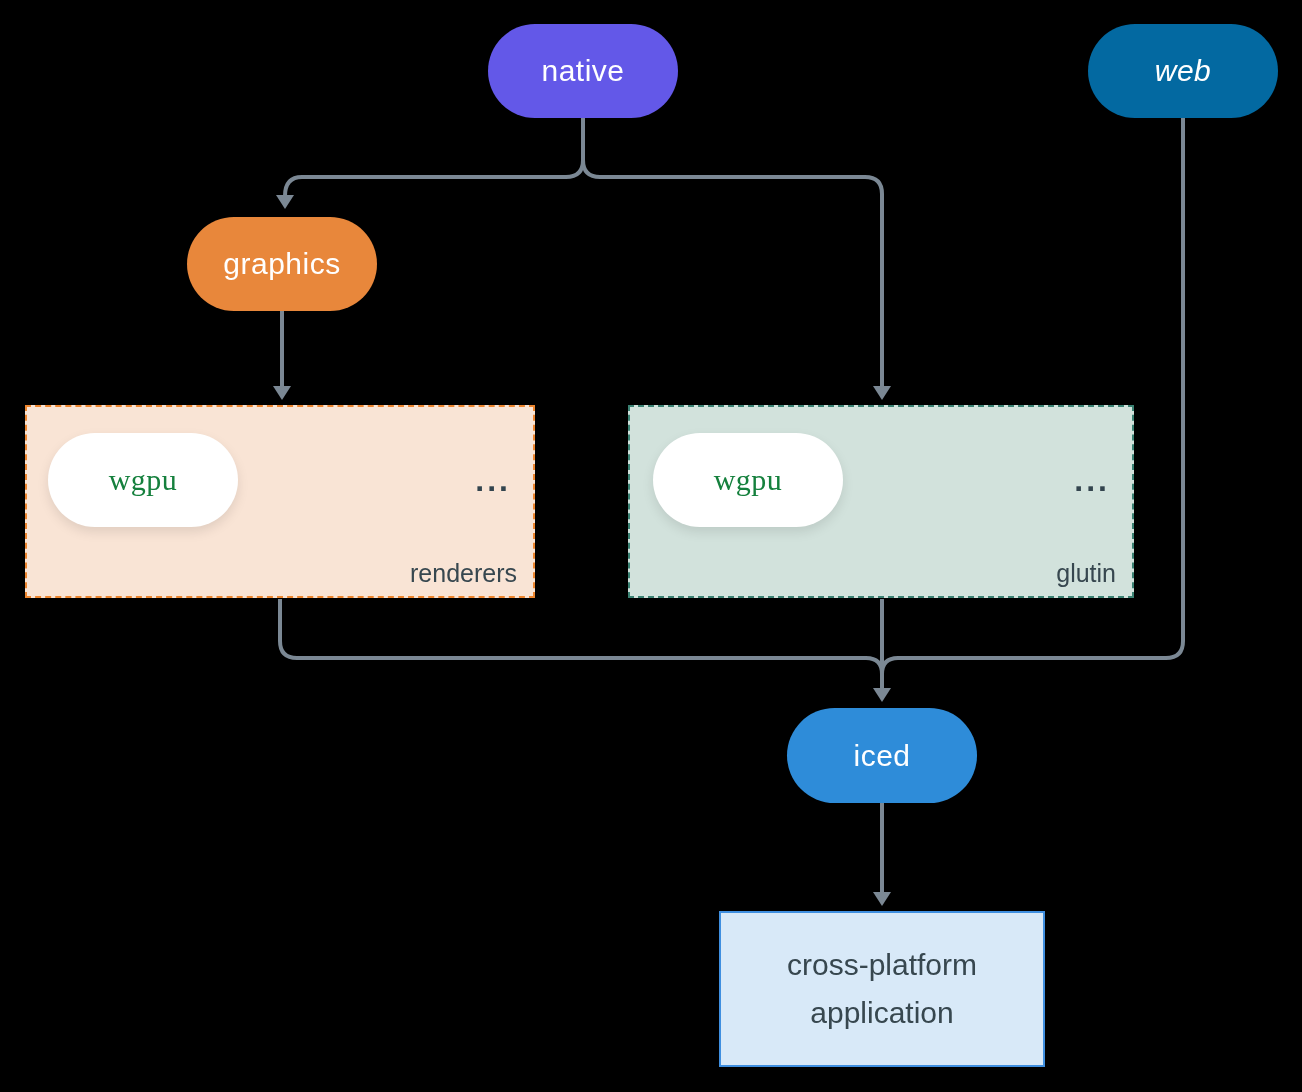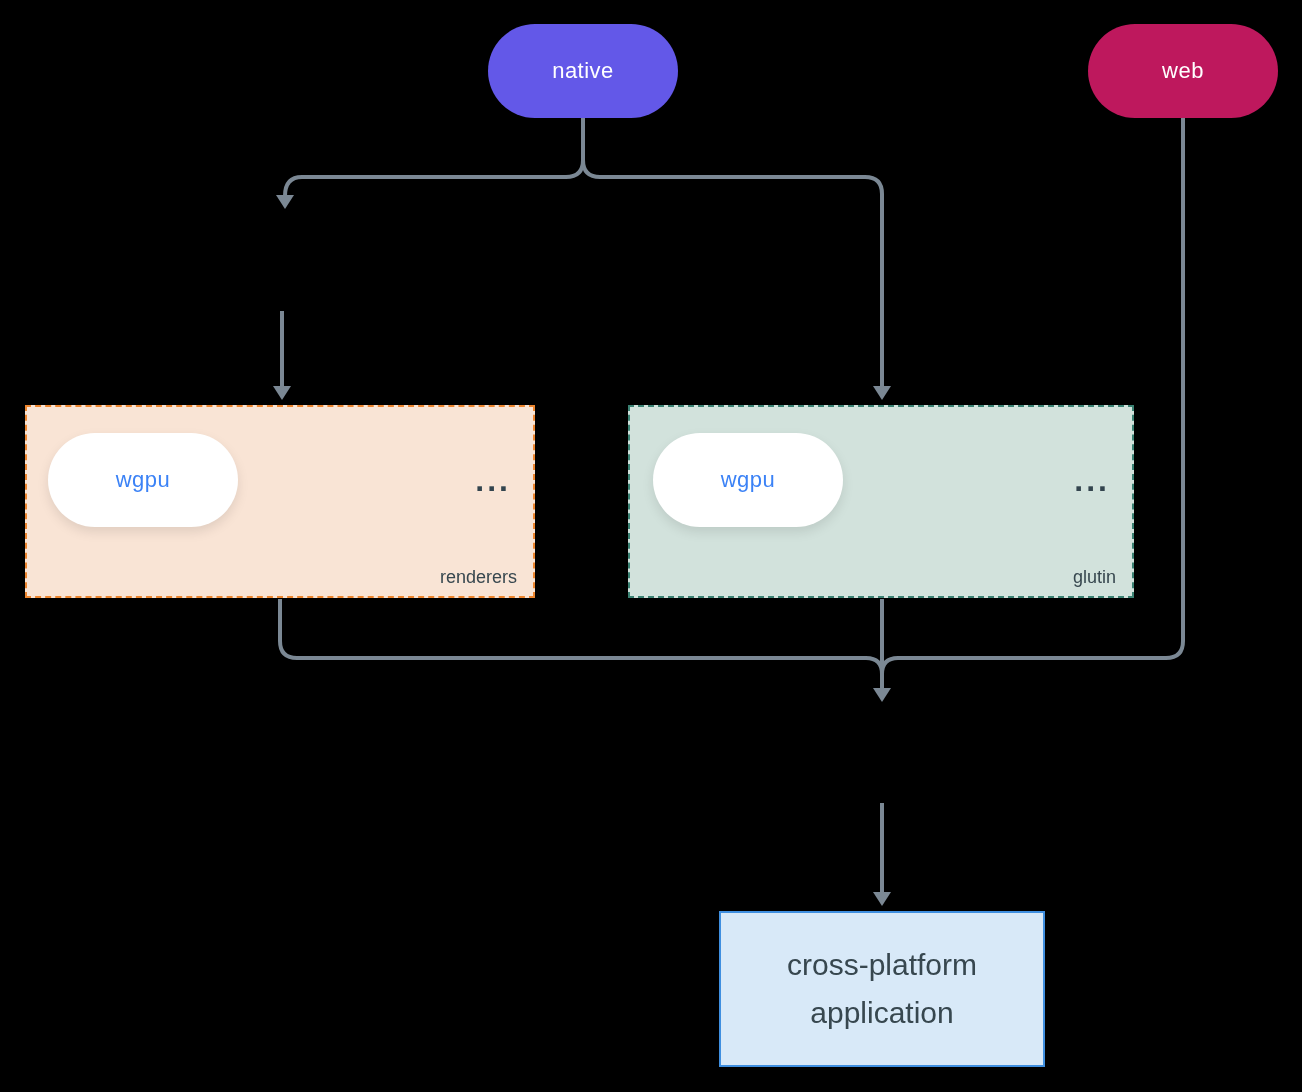--- a/index.html
+++ b/index.html
@@ -30,31 +30,32 @@
     fill: #7B8894;
     stroke: none;
   }
   .pill {
     position: absolute;
     z-index: 2;
     display: flex;
     align-items: center;
     justify-content: center;
     border-radius: 999px;
-    font-size: 22px;
+    font-size: 30px;
     letter-spacing: 0.5px;
   }
   .pill.colored { color: #FFFFFF; }
   .pill.white {
     background: #FFFFFF;
-    color: #3b82f6;
+    color: #15803d;
     box-shadow: 0 5px 12px rgba(0,0,0,0.10);
+    font-family: Liberation Serif, serif;
   }
   .node-native   { left: 488px;  top: 24px;  width: 190px; height: 94px; background: #6358E8; }
-  .node-web      { left: 1088px; top: 24px;  width: 190px; height: 94px; background: #be185d; }
+  .node-web      { left: 1088px; top: 24px;  width: 190px; height: 94px; background: #0369a1; font-style: italic; }
   .node-graphics { left: 187px;  top: 217px; width: 190px; height: 94px; background: #E8873B; }
   .node-iced     { left: 787px;  top: 708px; width: 190px; height: 95px; background: #2E8CD9; }
 
   .group {
     position: absolute;
     z-index: 1;
     box-sizing: border-box;
   }
   .group-renderers {
     left: 25px; top: 405px; width: 510px; height: 193px;
@@ -76,21 +77,21 @@
     right: 22px; top: 26px; height: 94px;
     display: flex; align-items: center;
     font-size: 32px;
     font-weight: 700;
     letter-spacing: 3px;
     color: #33444E;
   }
   .group-label {
     position: absolute;
     right: 16px; bottom: 8px;
-    font-size: 18px;
+    font-size: 25px;
     color: #37474F;
   }
   .node-application {
     position: absolute;
     z-index: 2;
     left: 719px; top: 911px; width: 326px; height: 156px;
     box-sizing: border-box;
     background: #D8E9F8;
     border: 2px solid #3F8FE0;
     color: #37474F;
@@ -126,29 +127,31 @@
     <polygon points="873,688 891,688 882,702"></polygon>
 
     <path d="M882 803 V892"></path>
     <polygon points="873,892 891,892 882,906"></polygon>
   </svg>
 
   <div class="pill colored node-native">native</div>
 
   <div class="pill colored node-web">web</div>
 
+  <div class="pill colored node-graphics">graphics</div>
 
   <div class="group group-renderers">
     <div class="pill white node-wgpu">wgpu</div>
     <div class="group-more">...</div>
     <div class="group-label">renderers</div>
   </div>
 
   <div class="group group-shells">
     <div class="pill white node-winit">wgpu</div>
     <div class="group-more">...</div>
     <div class="group-label">glutin</div>
   </div>
 
+  <div class="pill colored node-iced">iced</div>
 
   <div class="node-application">cross-platform application</div>
 
 </div>
 
 </body></html>

